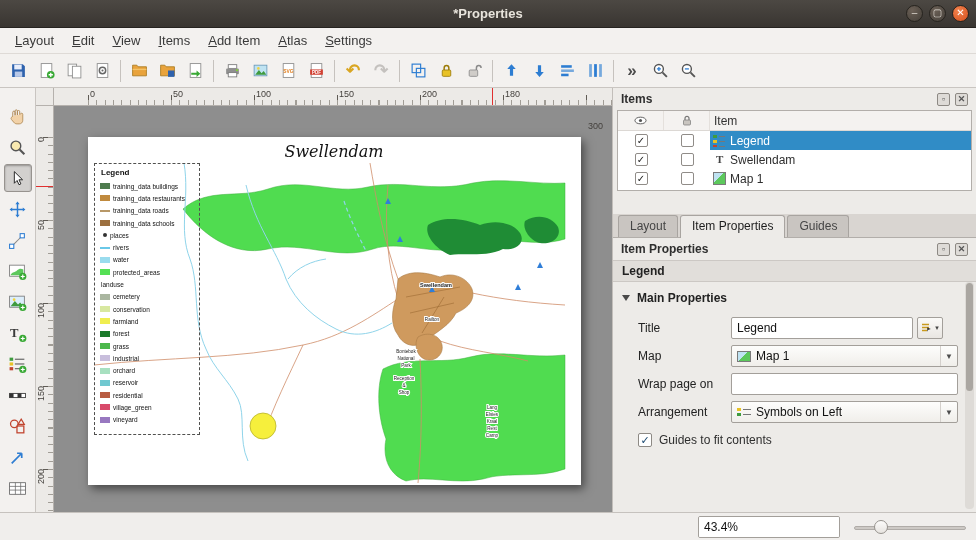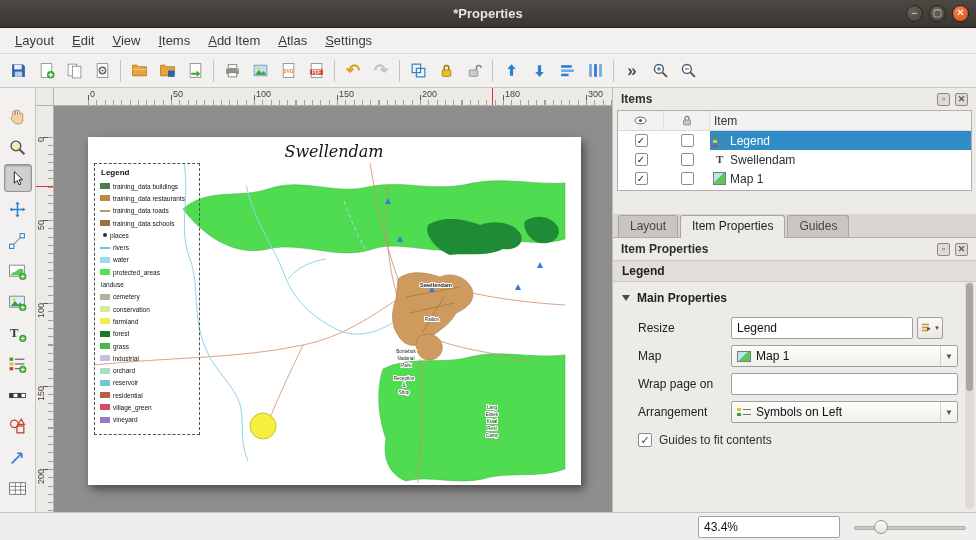--- a/index.html
+++ b/index.html
@@ -405,21 +405,21 @@
     <div class="canvas">
       <div class="ruler-corner"></div>
       <div class="ruler-top">
         <div>
             <span class="rnum" style="left: 34px;">0</span>
             <span class="rnum" style="left: 117px;">50</span>
             <span class="rnum" style="left: 200px;">100</span>
             <span class="rnum" style="left: 283px;">150</span>
             <span class="rnum" style="left: 366px;">200</span>
             <span class="rnum" style="left: 449px;">180</span>
-            <span class="rnum" style="left: 532px;">300</span>
+            <span class="rnum" style="left: 532px; margin-top: 32px;">300</span>
           </div>
         <div class="marker-x"></div>
       </div>
       <div class="ruler-left">
         <div>
             <span class="rnum v" style="top: 31px;">0</span>
             <span class="rnum v" style="top: 114px;">50</span>
             <span class="rnum v" style="top: 197px;">100</span>
             <span class="rnum v" style="top: 280px;">150</span>
             <span class="rnum v" style="top: 363px;">200</span>
@@ -658,21 +658,21 @@
 
       <div class="legend-bar">Legend</div>
 
       <div class="props-body">
         <div class="group-head">
           <span class="tri"></span>
           <span>Main Properties</span>
         </div>
 
         <div class="frow">
-          <span class="flabel">Resize</span>
+          <span class="flabel">Title</span>
           <input class="finput" style="width: 182px;" value="Legend">
           <span class="exprbtn">
             <svg width="12" height="12" viewBox="0 0 12 12">
                 <path d="M1 2.5h7M1 5.5h7M1 8.5h5" stroke="#c99a1e" stroke-width="1.4"></path>
                 <path d="M8 8l4 2-3 1-1 2z" fill="#333" transform="translate(-1,-2) scale(.9)"></path>
               </svg>
             <span style="font-size:7px;color:#444">▾</span>
           </span>
         </div>
 

